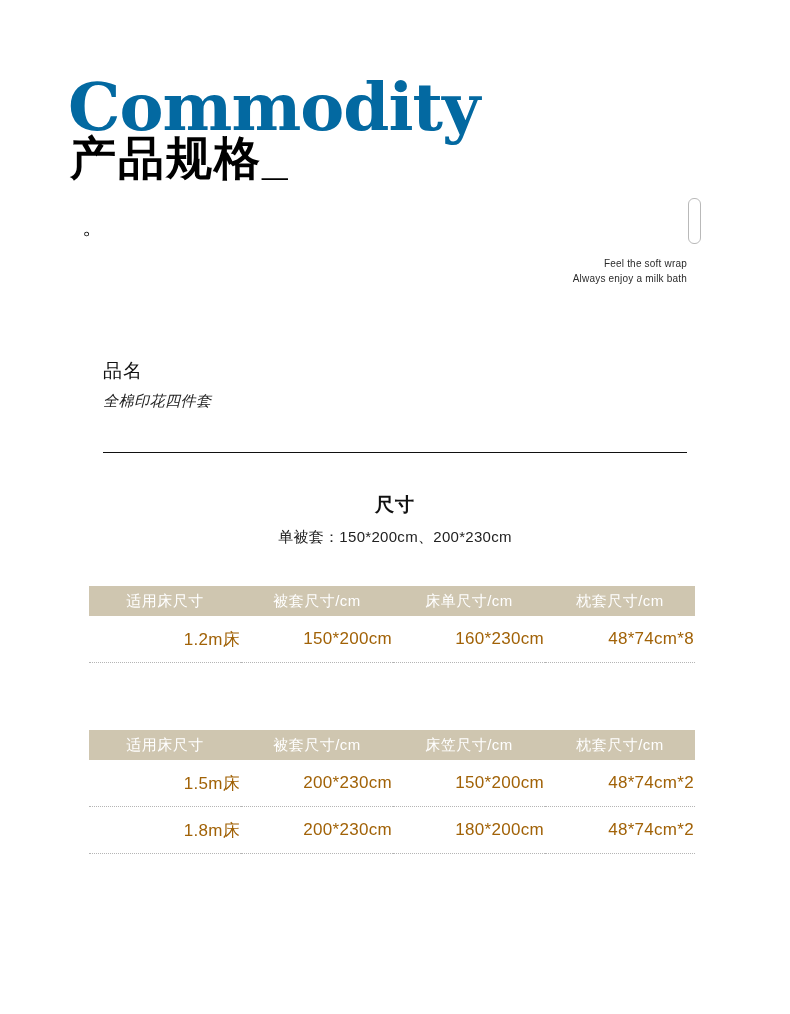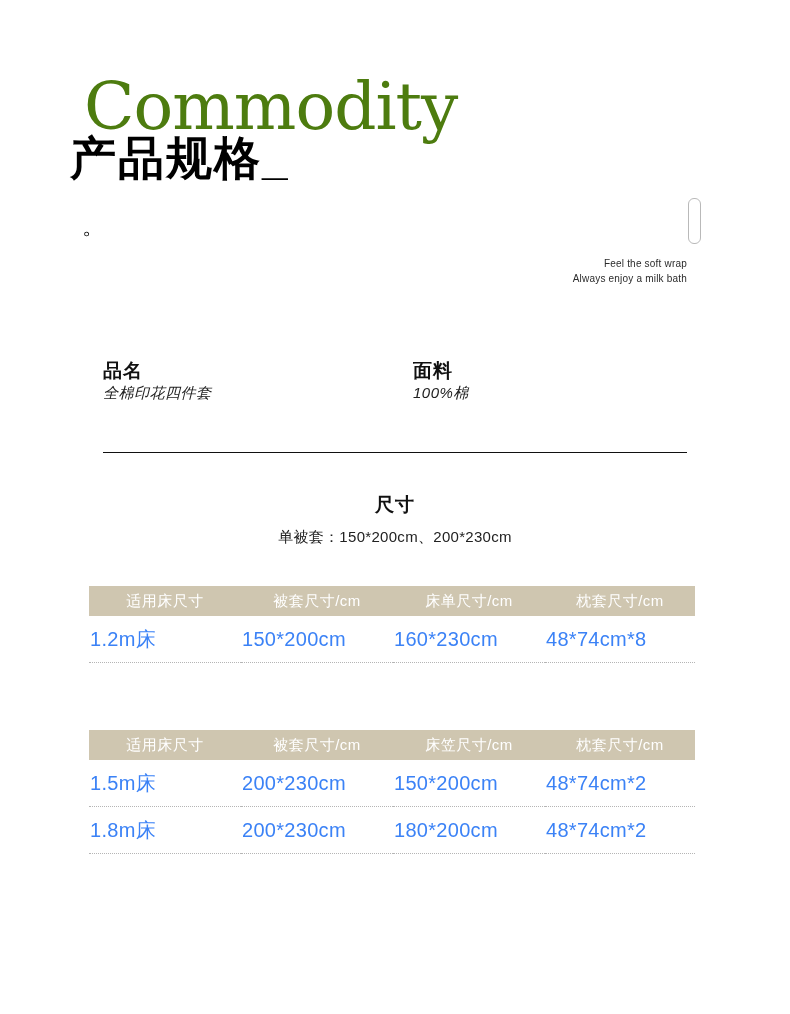--- a/index.html
+++ b/index.html
@@ -19,27 +19,27 @@
   
   .header {
     position: absolute;
     left: 0;
     top: 0;
     width: 790px;
     height: 310px;
   }
   .script-title {
     position: absolute;
-    left: 84px;
+    left: 68px;
     top: 68px;
     font-family: "DejaVu Serif", serif;
     font-size: 66px;
     letter-spacing: -1px;
-    color: #4d7c0f;
-    font-weight: 400;
+    color: #0369a1;
+    font-weight: 700;
     white-space: nowrap;
   }
   .main-title {
     position: absolute;
     left: 70px;
     top: 128px;
     font-size: 46px;
     font-weight: 700;
     letter-spacing: 2px;
     color: #000000;
@@ -86,23 +86,23 @@
     display: flex;
   }
   .spec-col {
     width: 310px;
   }
   .spec-col.second {
     width: 274px;
   }
   .spec-label {
     font-size: 19px;
-    font-weight: 700;
+    font-weight: 400;
     color: #111;
-    margin-bottom: 0;
+    margin-bottom: 8px;
     letter-spacing: 1px;
   }
   .spec-value {
     font-size: 15px;
     color: #222;
     letter-spacing: 0.5px;
     font-style: italic;
   }
   .divider {
     position: absolute;
@@ -149,23 +149,23 @@
     background: #cfc6b0;
     color: #ffffff;
     font-size: 15px;
     font-weight: 400;
     height: 28px;
     text-align: center;
     letter-spacing: 0.5px;
   }
   .table td {
     height: 44px;
-    text-align: left;
-    font-size: 20px;
-    color: #3b82f6;
+    text-align: right;
+    font-size: 17px;
+    color: #a16207;
     letter-spacing: 0.3px;
     border-bottom: 1px dotted #b5b5b5;
   }
   .table tr:last-child td {
     border-bottom: 1px dotted #b5b5b5;
   }
   .col-a { width: 150px; margin-top: 38px; }
   .col-b { width: 150px; }
   .col-c { width: 150px; }
   .col-d { width: 148px; }
@@ -183,24 +183,20 @@
     <div>Always enjoy a milk bath</div>
   </div>
 </div>
 
 <div class="spec">
   <div class="spec-row">
     <div class="spec-col">
       <div class="spec-label">品名</div>
       <div class="spec-value">全棉印花四件套</div>
     </div>
-    <div class="spec-col second">
-      <div class="spec-label">面料</div>
-      <div class="spec-value">100%棉</div>
-    </div>
   </div>
 </div>
 
 <div class="divider"></div>
 
 <div class="size-section">
   <div class="size-title">尺寸</div>
   <div class="size-note">单被套：150*200cm、200*230cm</div>
 </div>
 

